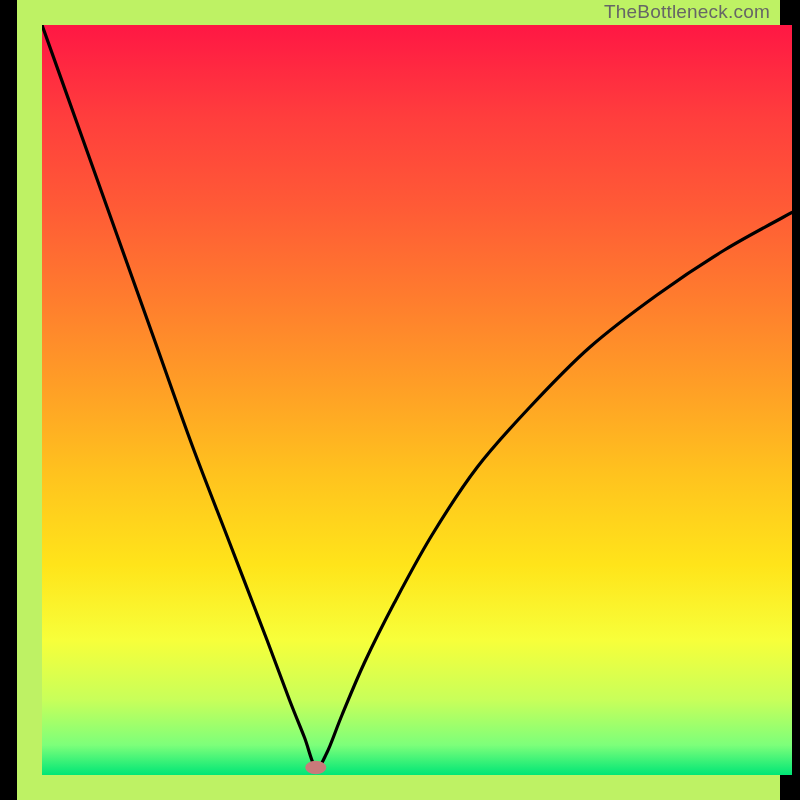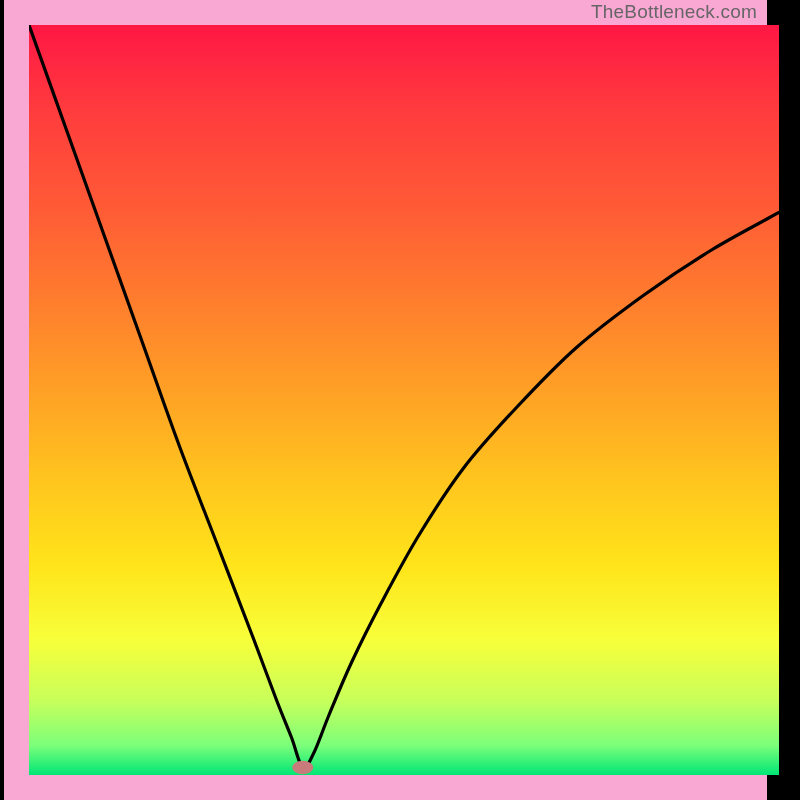--- a/index.html
+++ b/index.html
@@ -6,25 +6,25 @@
     margin: 0;
     padding: 0;
     width: 800px;
     height: 800px;
     background: #000;
     overflow: hidden;
     font-family: Arial, Helvetica, sans-serif;
   }
   .frame {
     position: absolute;
-    left: 4px;
+    left: 17px;
     top: 0;
     width: 763px;
     height: 800px;
-    background: #f9a8d4;
+    background: #bef264;
   }
   .plot-area {
     position: absolute;
     left: 25px;
     top: 25px;
     width: 750px;
     height: 750px;
     background: linear-gradient(
       to bottom,
       #ff1744 0%,

